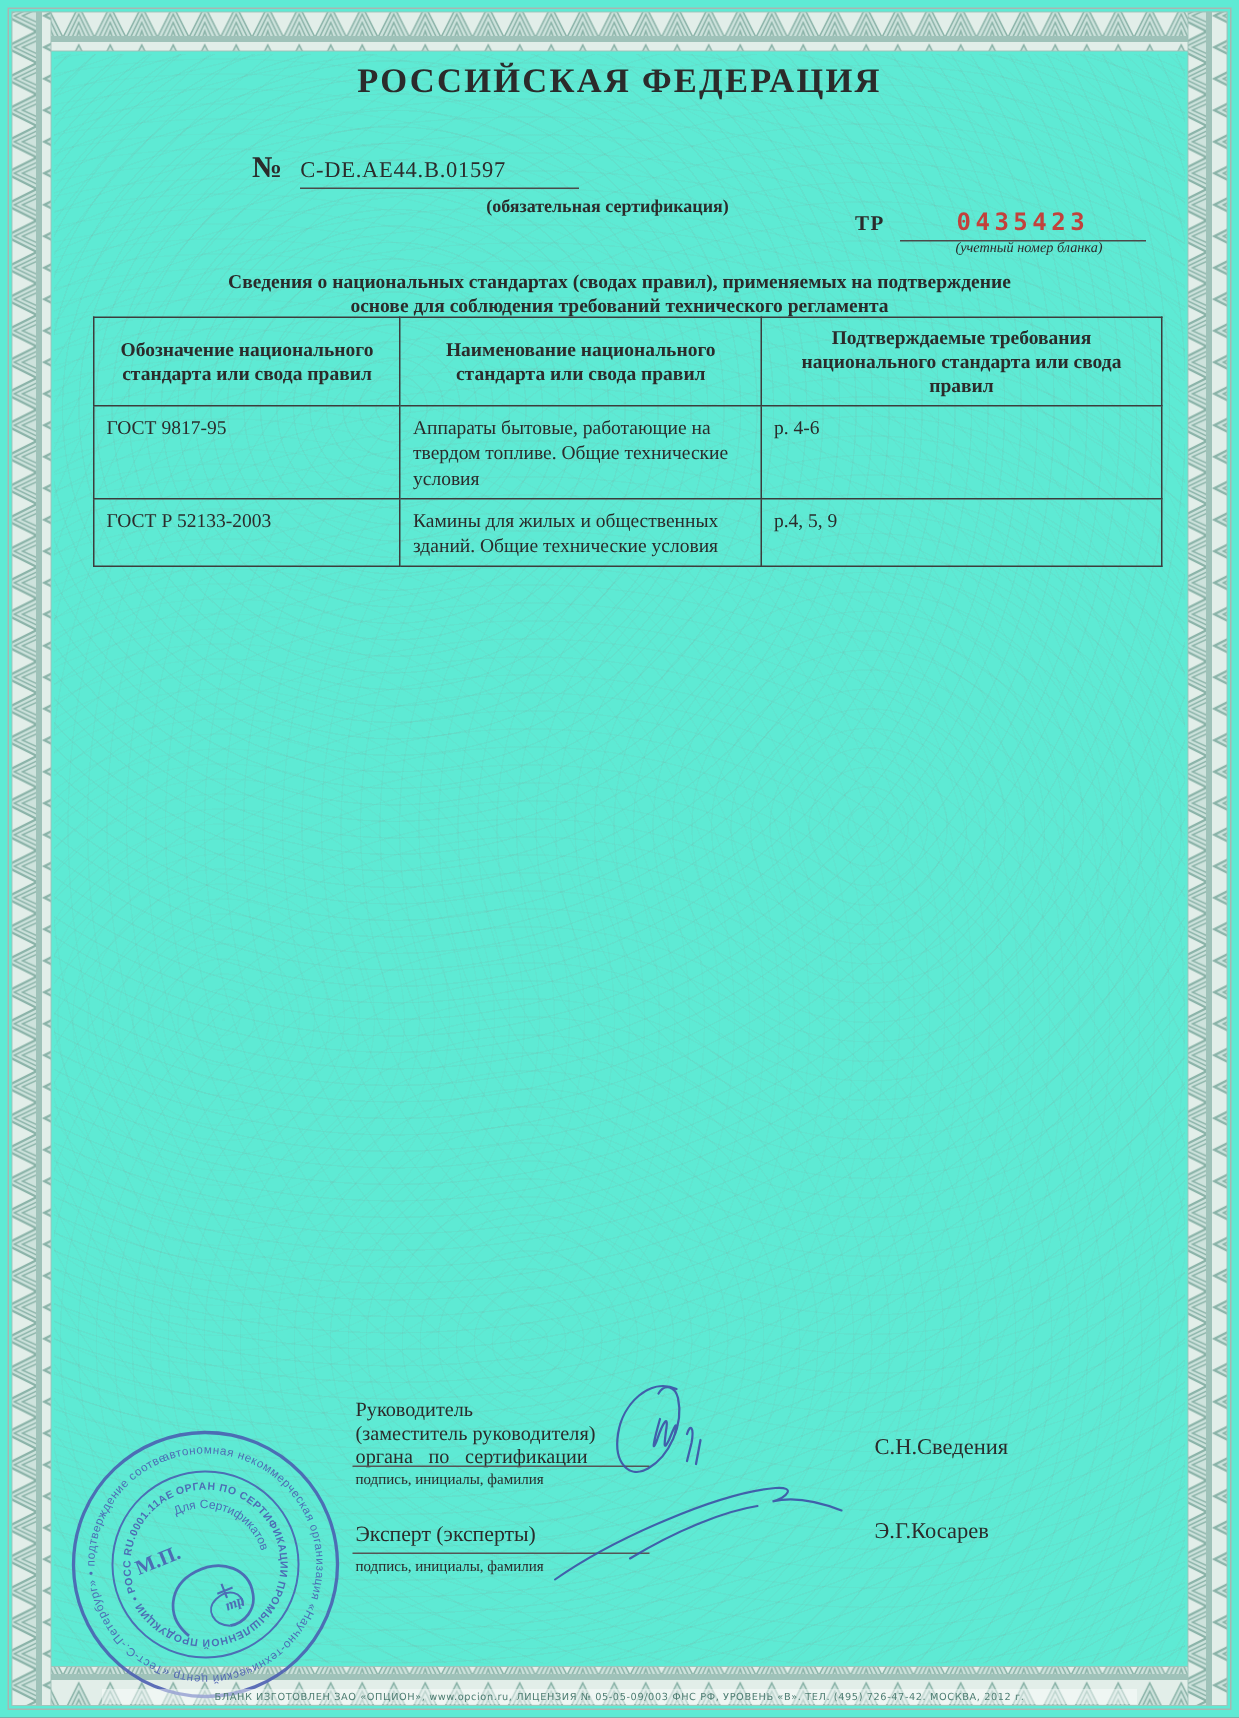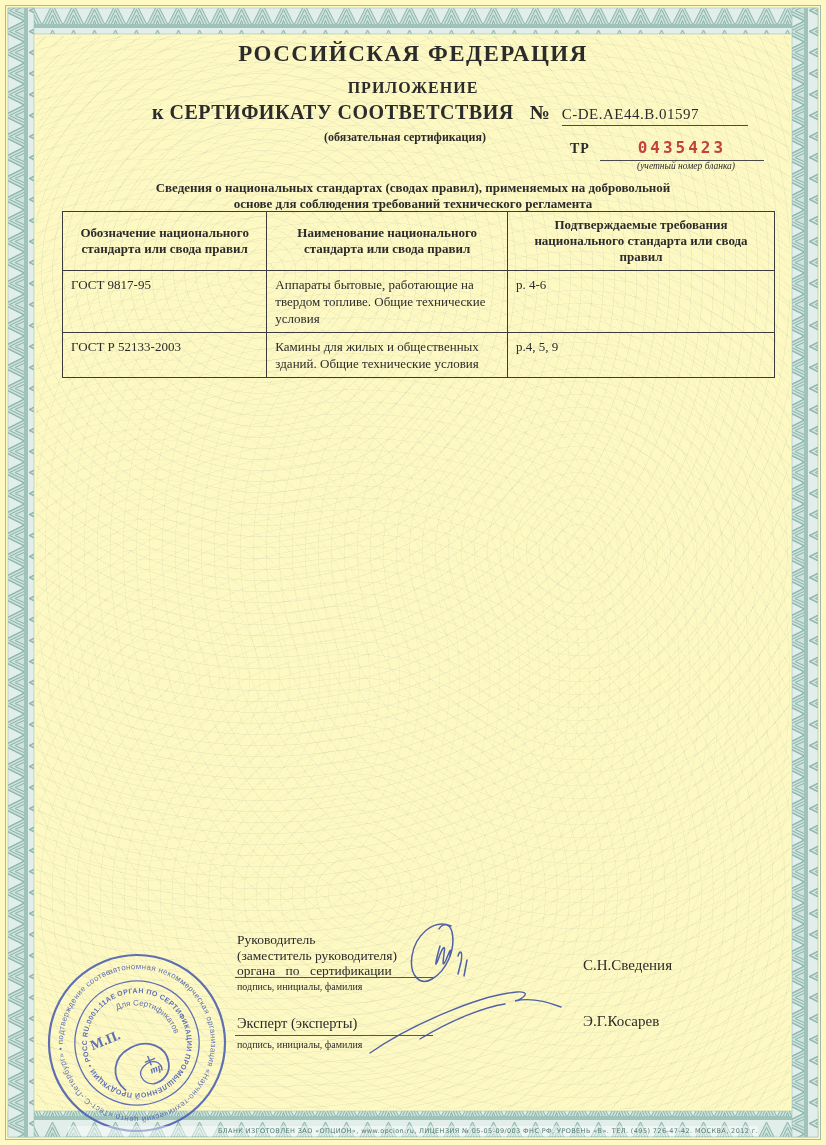--- a/index.html
+++ b/index.html
@@ -1,18 +1,18 @@
 <!DOCTYPE html>
 <html style="--accent-red: #c2413c; --stamp-blue: #4a5db1; --signature-blue: #3e51a6; --border-teal: #8ab3a8; --border-teal-light: #e2eee9; --table-border: #3c3c3c; --text: #2b2b2b; --footer-green: #4e7d72;"><head>
 <meta charset="utf-8">
 <style>
   html,body{margin:0;padding:0;background:#888;}
   .page{
     position:relative; width:826px; height:1145px; margin:0 auto;
-    background:#fef9c3; overflow:hidden;
+    background:#5eead4; overflow:hidden;
     font-family:"Liberation Serif", serif; color:var(--text,#2b2b2b);
   }
   .abs{position:absolute;}
   
   .texture{
     position:absolute; left:36px; top:36px; right:36px; bottom:36px; z-index:0;
     background:
       repeating-radial-gradient(circle at 30% 22%, rgba(130,150,142,0.10) 0 1px, transparent 1px 11px),
       repeating-radial-gradient(circle at 72% 48%, rgba(130,150,142,0.08) 0 1px, transparent 1px 13px),
       repeating-radial-gradient(circle at 42% 80%, rgba(130,150,142,0.08) 0 1px, transparent 1px 12px),
@@ -49,21 +49,21 @@
   .sig-caption-1{left:237px; top:981px; font-size:10px;}
   .sig-name-1{left:583px; top:957px; font-size:15px;}
   .sig-role-2{left:237px; top:1015px; font-size:14.5px;}
   .sig-line-2{left:235px; top:1035px; width:198px; border-bottom:1.2px solid #555;}
   .sig-caption-2{left:237px; top:1039px; font-size:10px;}
   .sig-name-2{left:583px; top:1013px; font-size:15px;}
 
   .autograph{position:absolute; z-index:3;}
   .stamp{position:absolute; left:42px; top:948px; width:190px; height:190px; transform:rotate(-22deg); opacity:0.88; z-index:2;}
 
-  .imprint{left:68px; top:1126px; width:690px; text-align:right; font-size:6.5px; letter-spacing:0.4px;
+  .imprint{left:68px; top:1126px; width:690px; text-align:center; font-size:6.5px; letter-spacing:0.4px;
     color:var(--footer-green,#4e7d72); font-family:"DejaVu Sans", sans-serif;
     background:rgba(255,255,255,0.45); padding:1px 0; z-index:3;}
 </style>
 </head>
 <body>
 
 <div class="page">
 
   <div class="texture"></div>
 
@@ -91,38 +91,36 @@
     <rect x="5.5" y="5.5" width="815" height="1134" fill="none" stroke="#a8b6b1" stroke-width="1"></rect>
     <rect x="8" y="8" width="810" height="26" fill="url(#bandH)" stroke="#9fc2b9" stroke-width="0.6"></rect>
     <rect x="8" y="1111" width="810" height="26" fill="url(#bandH)" stroke="#9fc2b9" stroke-width="0.6"></rect>
     <rect x="8" y="8" width="26" height="1129" fill="url(#bandV)" stroke="#9fc2b9" stroke-width="0.6"></rect>
     <rect x="792" y="8" width="26" height="1129" fill="url(#bandV)" stroke="#9fc2b9" stroke-width="0.6"></rect>
   </svg>
 
   <div class="content">
 
     <div class="abs country">РОССИЙСКАЯ ФЕДЕРАЦИЯ</div>
-    <div class="abs doc-title">ПРИЛОЖЕНИЕ</div>
 
     <div class="abs cert-row">
-      <span class="cert-sub">к СЕРТИФИКАТУ СООТВЕТСТВИЯ</span>
       <span class="no-sign">№</span>
       <span class="cert-num">С-DE.АЕ44.В.01597</span>
     </div>
 
     <div class="abs cert-type">(обязательная сертификация)</div>
 
     <div class="abs tr-row">
       <span class="tr-label">ТР</span>
       <span class="blank-num">0435423</span>
     </div>
     <div class="abs blank-caption">(учетный номер бланка)</div>
 
     <div class="abs intro">
-      <div>Сведения о национальных стандартах (сводах правил), применяемых на добровольной</div>
+      <div>Сведения о национальных стандартах (сводах правил), применяемых на подтверждение</div>
       <div>основе для соблюдения требований технического регламента</div>
     </div>
 
     <table class="std-table">
       <colgroup>
         <col style="width:28.7%">
           <col style="width:33.8%">
           <col style="width:37.5%">
       </colgroup>
       <tbody>

